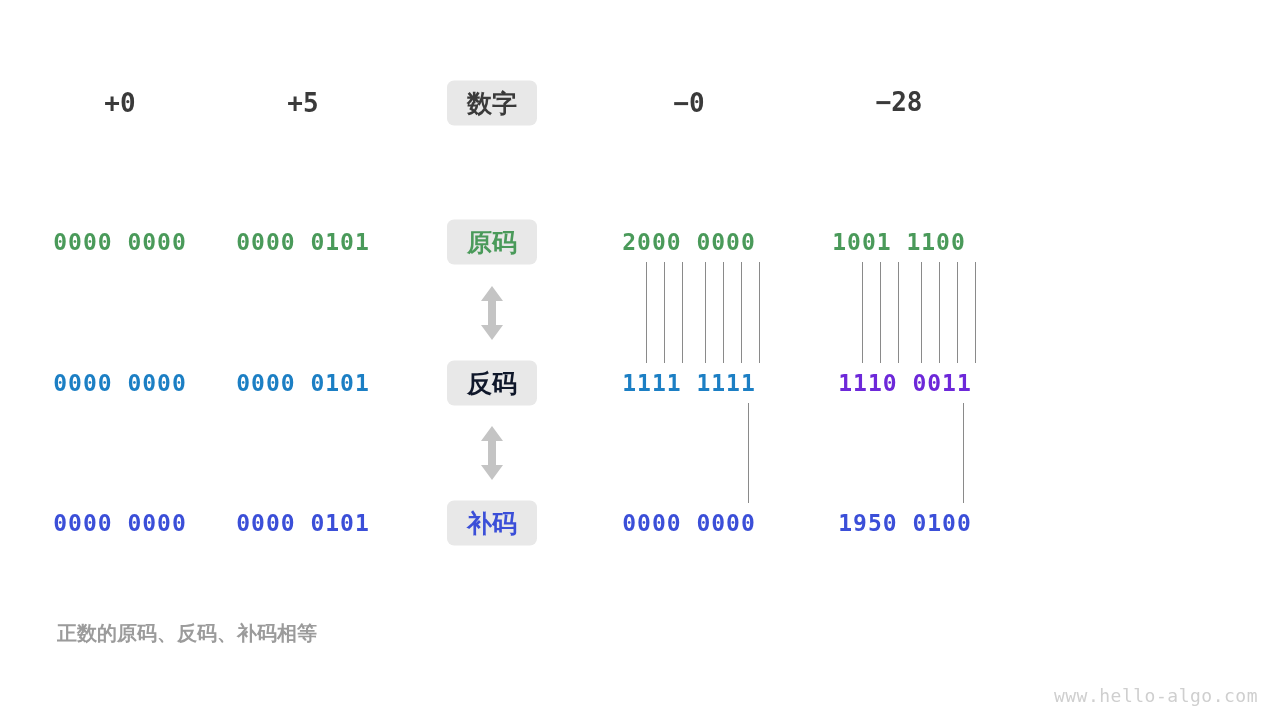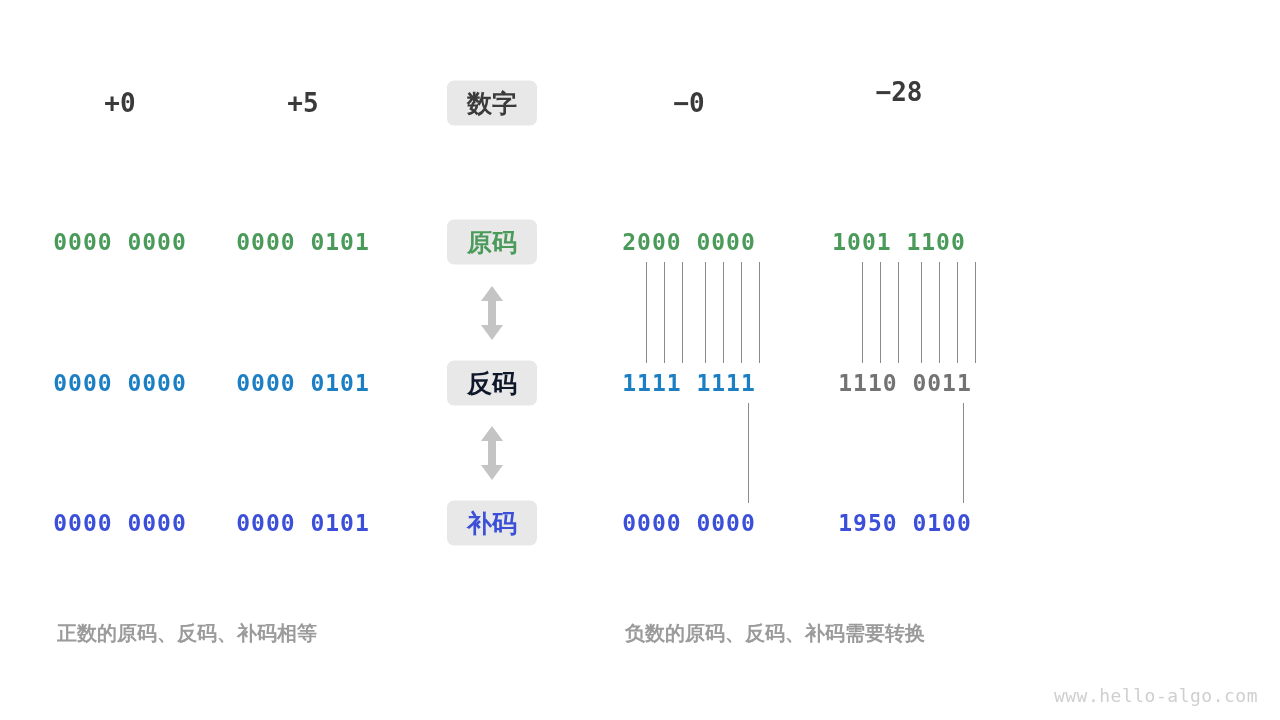--- a/index.html
+++ b/index.html
@@ -116,33 +116,33 @@
 </style>
 </head>
 <body>
 
 <div class="canvas">
 
   <div class="cell num-head" style="left:120px; top:103px;">+0</div>
   <div class="cell num-head" style="left:303px; top:103px;">+5</div>
   <div class="cell chip chip-dark" style="left:492px; top:103px;">数字</div>
   <div class="cell num-head" style="left:689px; top:103px;">−0</div>
-  <div class="cell num-head" style="left:899px; top:92px;">−28</div>
+  <div class="cell num-head" style="left:899px; top:102px;">−28</div>
 
   <div class="cell bits bits-green" style="left: 120px; top: 242px; color: rgb(74, 154, 90);">0000 0000</div>
   <div class="cell bits bits-green" style="left: 303px; top: 242px; color: rgb(74, 154, 90);">0000 0101</div>
   <div class="cell chip chip-green" style="left: 492px; top: 242px; color: rgb(74, 154, 90);">原码</div>
   <div class="cell bits bits-green" style="left: 689px; top: 242px; color: rgb(74, 154, 90);">2000 0000</div>
   <div class="cell bits bits-green" style="left: 899px; top: 242px; color: rgb(74, 154, 90);">1001 1100</div>
 
   <div class="cell bits bits-blue" style="left: 120px; top: 383px; color: rgb(28, 127, 196);">0000 0000</div>
   <div class="cell bits bits-blue" style="left: 303px; top: 383px; color: rgb(28, 127, 196);">0000 0101</div>
   <div class="cell chip chip-blue" style="left: 492px; top: 383px; color: #0f172a;">反码</div>
   <div class="cell bits bits-blue" style="left: 689px; top: 383px; color: rgb(28, 127, 196);">1111 1111</div>
-  <div class="cell bits bits-blue" style="left: 905px; top: 383px; color: #737373;">1110 0011</div>
+  <div class="cell bits bits-blue" style="left: 905px; top: 383px; color: #6d28d9;">1110 0011</div>
 
   <div class="cell bits bits-indigo" style="left: 120px; top: 523px; color: rgb(59, 79, 216);">0000 0000</div>
   <div class="cell bits bits-indigo" style="left: 303px; top: 523px; color: rgb(59, 79, 216);">0000 0101</div>
   <div class="cell chip chip-indigo" style="left: 492px; top: 523px; color: rgb(59, 79, 216);">补码</div>
   <div class="cell bits bits-indigo" style="left: 689px; top: 523px; color: rgb(59, 79, 216);">0000 0000</div>
   <div class="cell bits bits-indigo" style="left: 905px; top: 523px; color: rgb(59, 79, 216);">1950 0100</div>
 
   <div class="cell dbl-arrow" style="left:492px; top:313px;">
     <svg width="26" height="56" viewBox="0 0 26 56" aria-hidden="true">
       <path d="M13 1 L24 16 L17 16 L17 40 L24 40 L13 55 L2 40 L9 40 L9 16 L2 16 Z" fill="#c4c4c4"></path>
@@ -169,17 +169,16 @@
   <div class="conn" style="left: 939px; top: 262px; height: 101px; background: rgb(138, 138, 138);"></div>
   <div class="conn" style="left: 957px; top: 262px; height: 101px; background: rgb(138, 138, 138);"></div>
   <div class="conn" style="left: 975px; top: 262px; height: 101px; background: rgb(138, 138, 138);"></div>
 
   <div class="conn" style="left: 748px; top: 403px; height: 100px; background: rgb(138, 138, 138);"></div>
   <div class="conn" style="left: 963px; top: 403px; height: 100px; background: rgb(138, 138, 138);"></div>
 
 
 
   <div class="cell caption" style="left:57px; top:620px;">正数的原码、反码、补码相等</div>
-  <div class="cell caption" style="left:625px; top:620px;">负数的原码、反码、补码需要转换</div>
 
   <div class="watermark">www.hello-algo.com</div>
 
 </div>
 
 </body></html>

